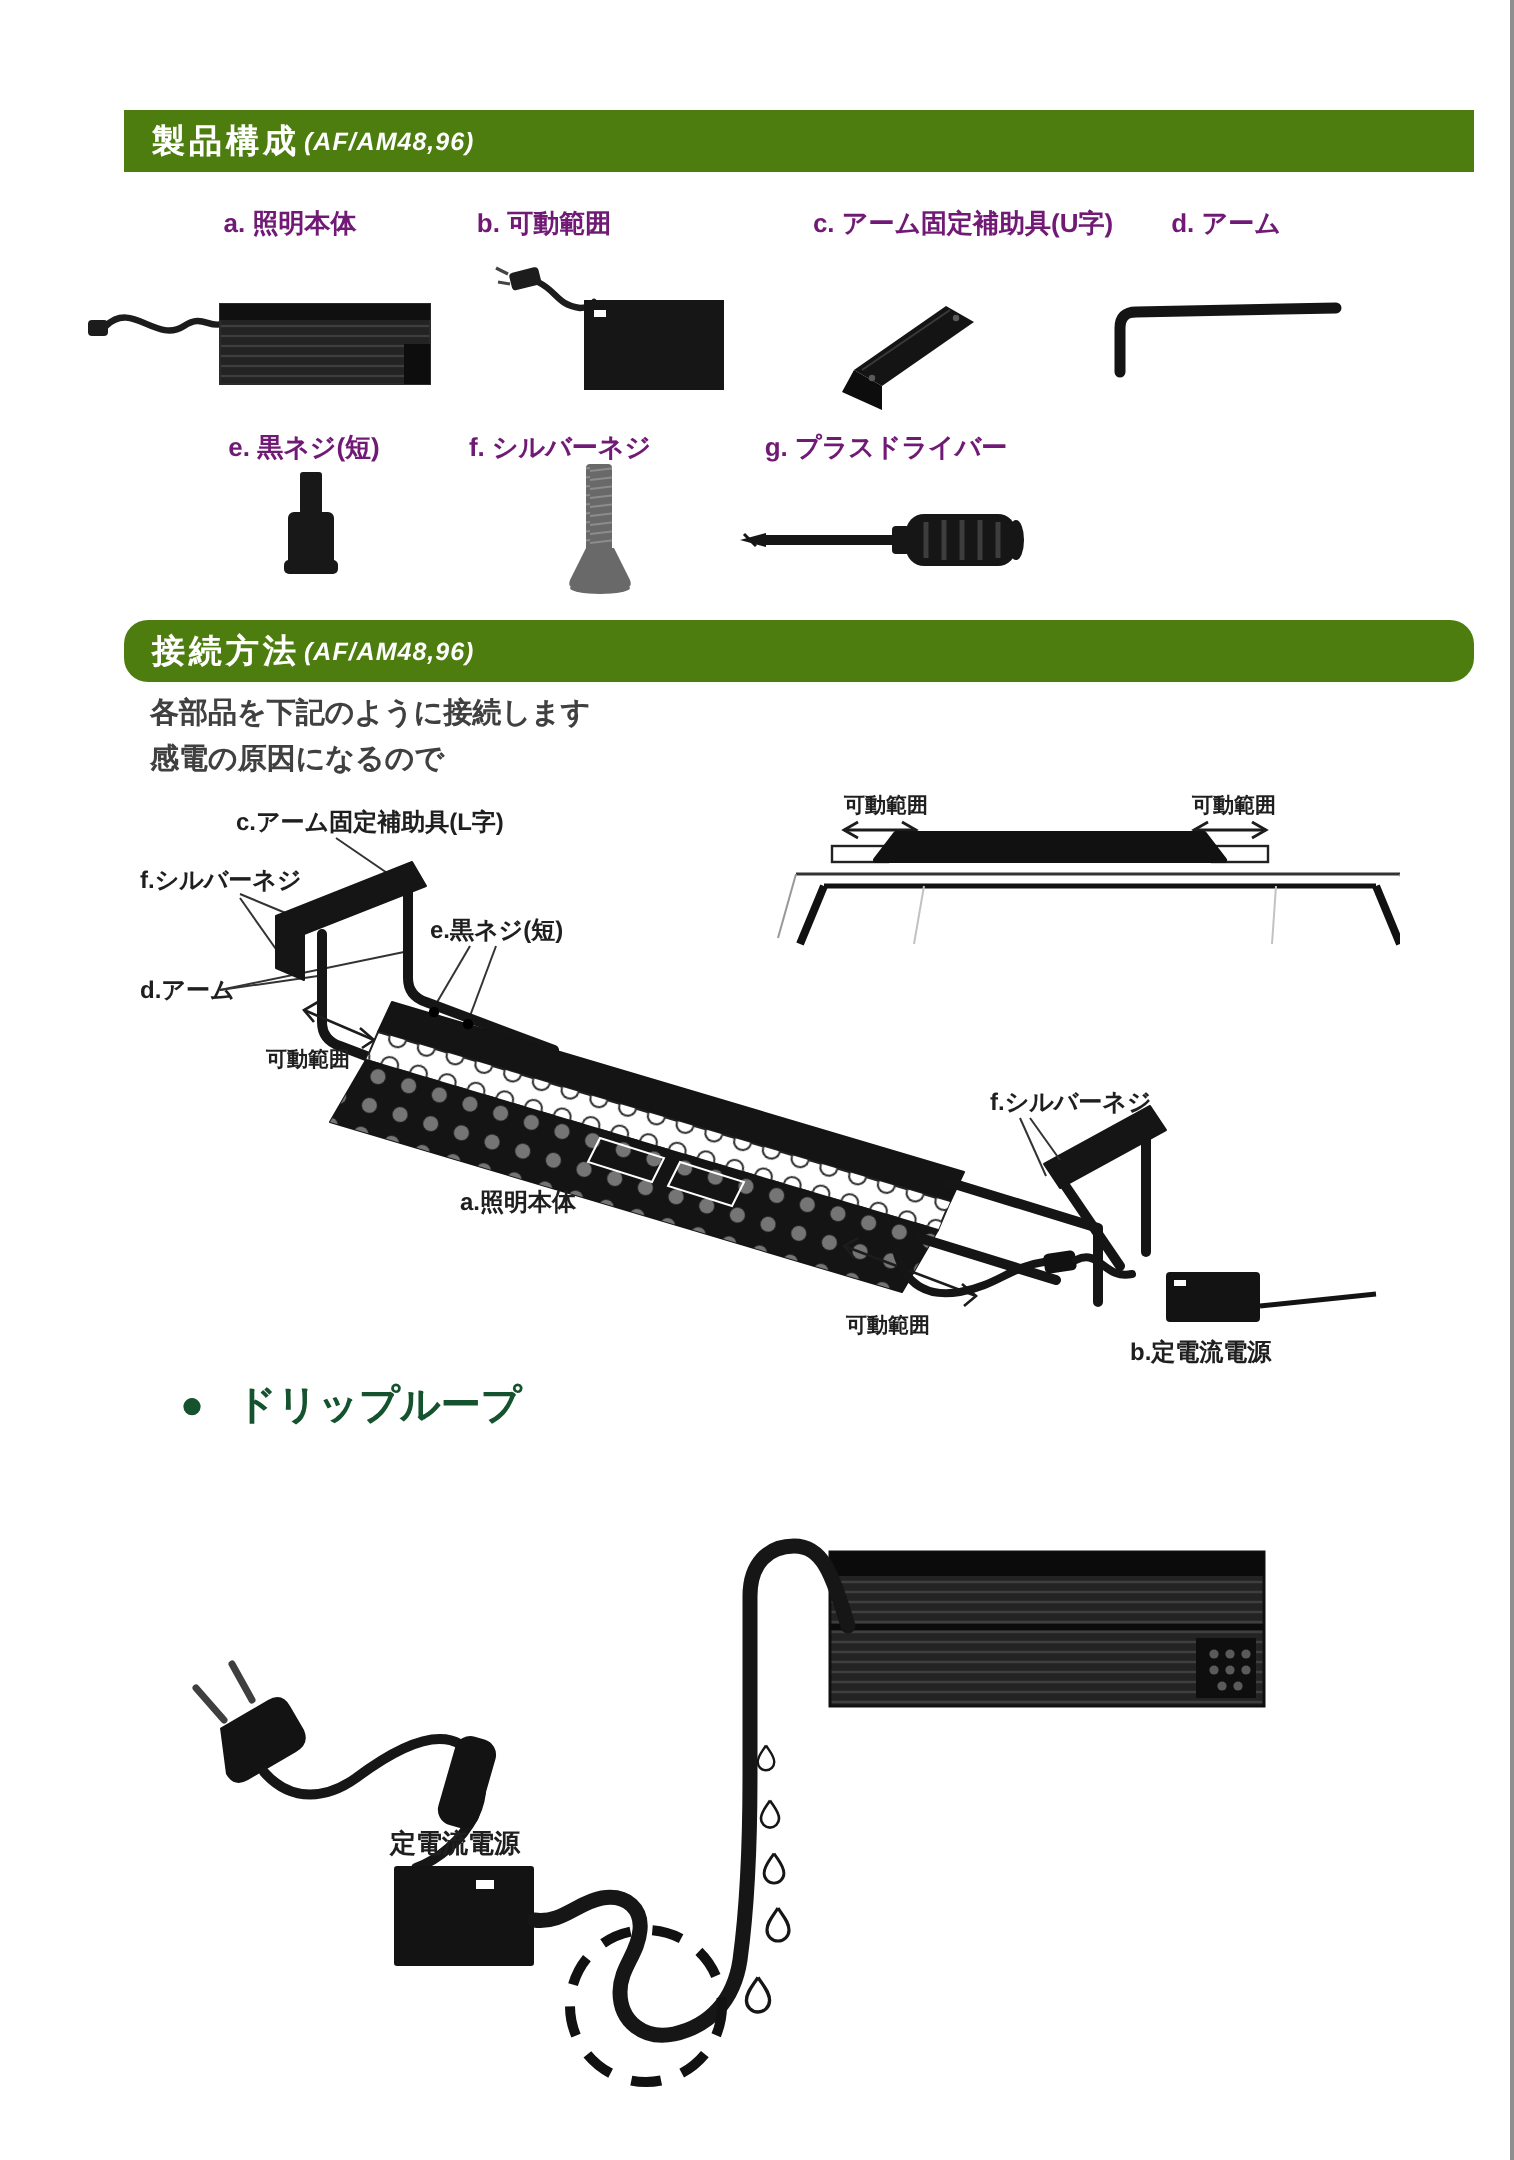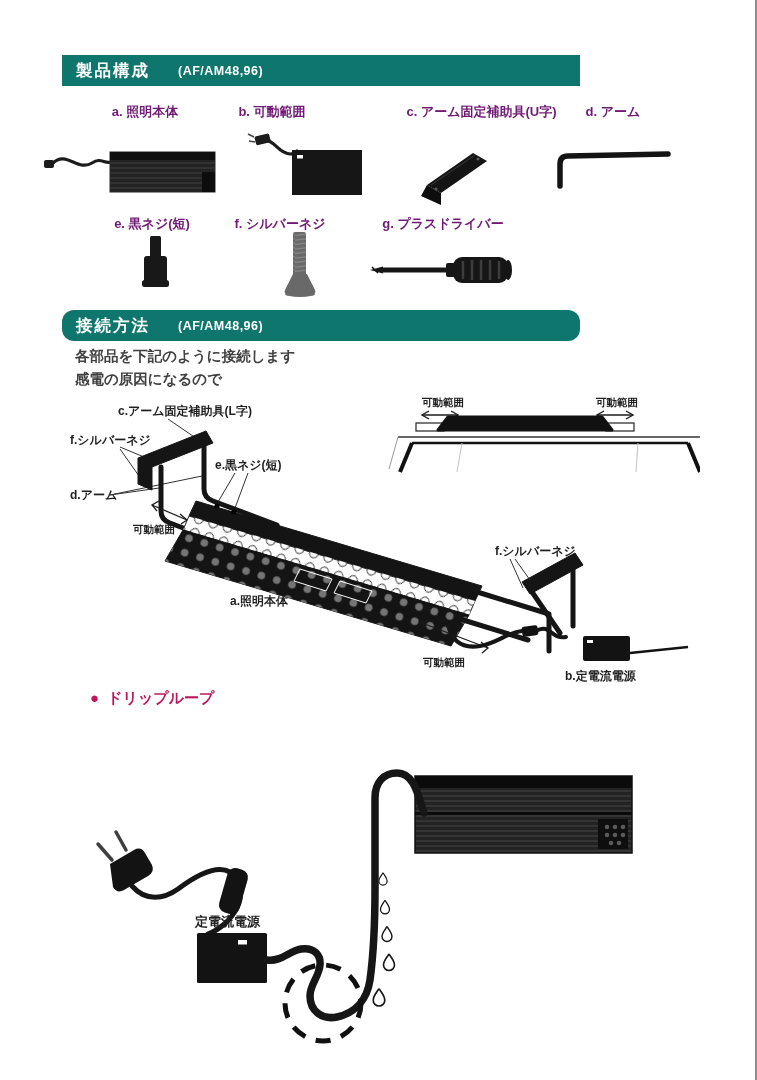--- a/index.html
+++ b/index.html
@@ -3,28 +3,28 @@
 <meta charset="utf-8">
 <style>
   html,body{margin:0;padding:0;background:#e8e8e8;}
   .page{
     position:relative;width:757px;height:1080px;background:#ffffff;
     overflow:hidden;font-family:"Liberation Sans","DejaVu Sans",sans-serif;color:#1d1d1d;
   }
   .page-edge{position:absolute;top:0;right:0;width:2px;height:1080px;background:#8f8f8f;}
   .abs{position:absolute;}
   .section-bar{
-    position:absolute;left:62px;width:518px;height:31px;background:#0f766e;
+    position:absolute;left:62px;width:675px;height:31px;background:#4d7c0f;
     display:flex;align-items:center;padding:0 0 0 14px;box-sizing:border-box;color:#fff;
   }
   .section-title{font-size:16.5px;font-weight:bold;letter-spacing:2px;}
-  .section-model{font-size:12.5px;font-weight:600;margin-left:28px;letter-spacing:.5px;}
+  .section-model{font-size:12.5px;font-weight:600;margin-left:2px;letter-spacing:.5px;font-style:italic;}
   .part-label{position:absolute;font-size:13px;font-weight:600;color:#701a75;text-align:center;}
   .desc-line{position:absolute;left:75px;font-size:14.5px;font-weight:600;color:#404040;}
-  .dl-title{position:absolute;left:90px;top:689px;font-size:15px;font-weight:600;color:#be185d;}
+  .dl-title{position:absolute;left:90px;top:689px;font-size:20px;font-weight:600;color:#14532d;font-family:Liberation Mono, monospace;}
   .dl-line{position:absolute;left:107px;font-size:14px;font-weight:500;color:#1a1a1a;letter-spacing:.2px;}
   svg text{font-family:"Liberation Sans","DejaVu Sans",sans-serif;fill:#1f1f1f;}
   .dlabel{font-size:12px;font-weight:600;}
   .rlabel{font-size:10.5px;font-weight:600;}
 </style>
 </head>
 <body>
 
 <div class="page">
 

